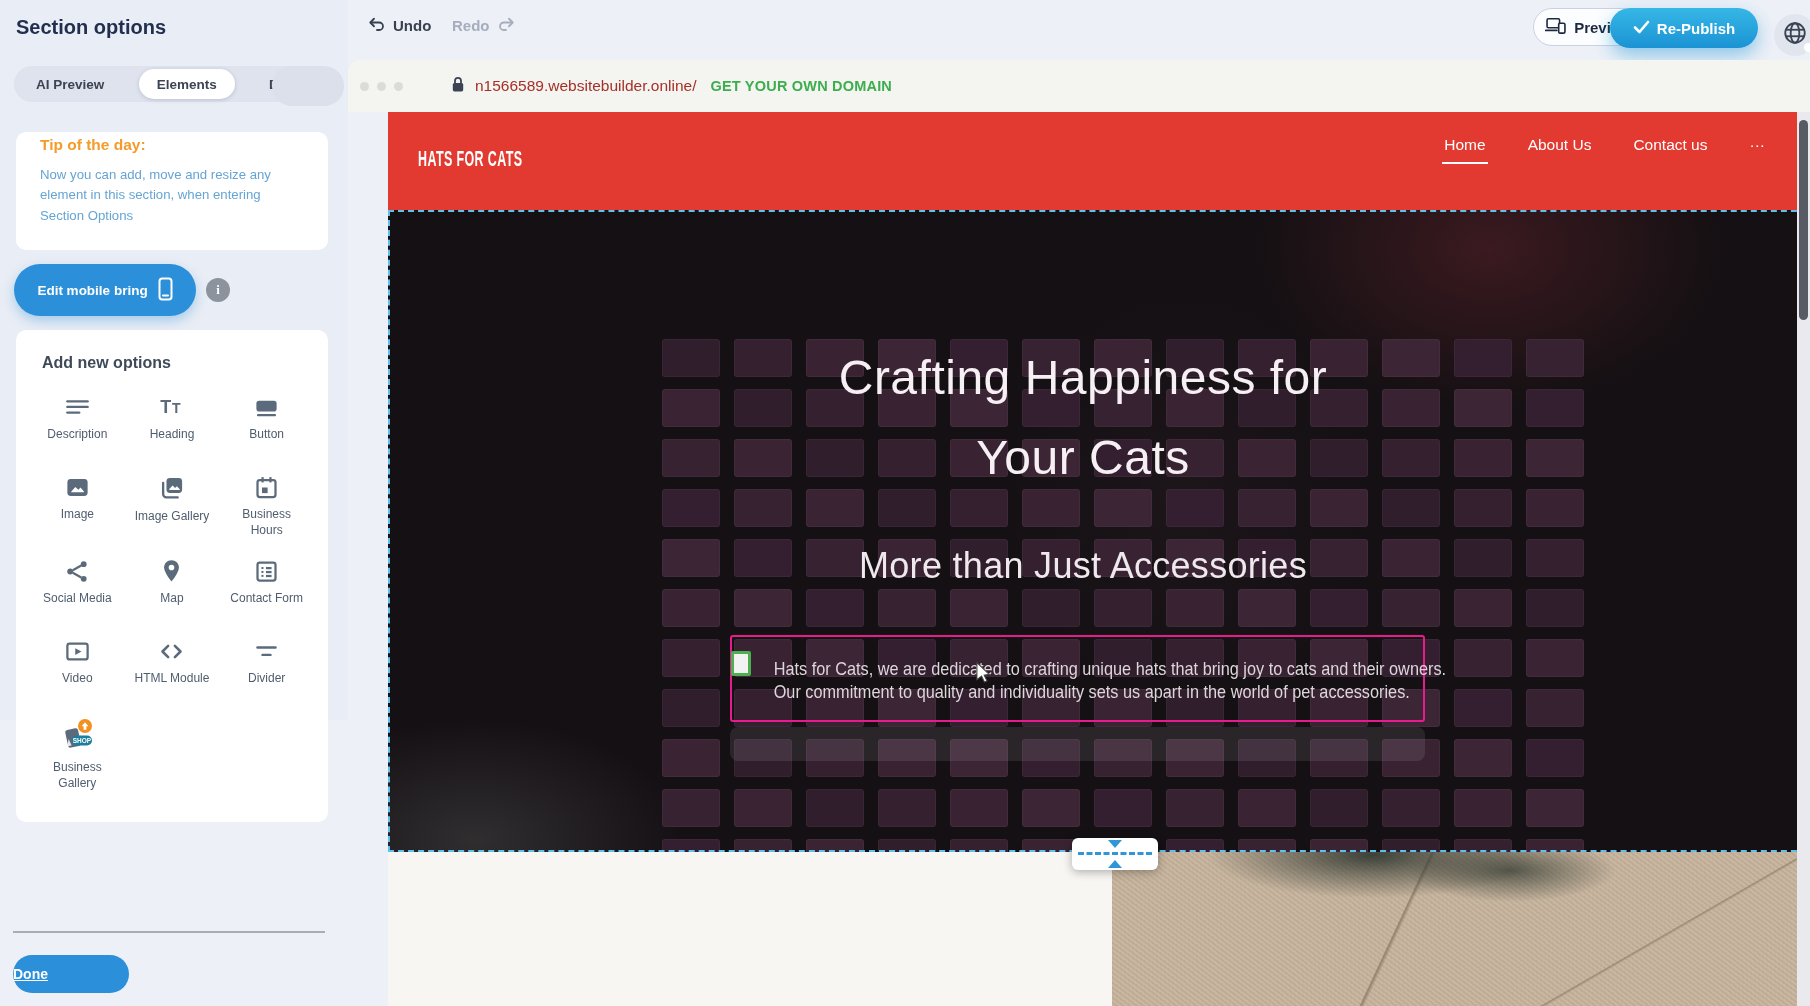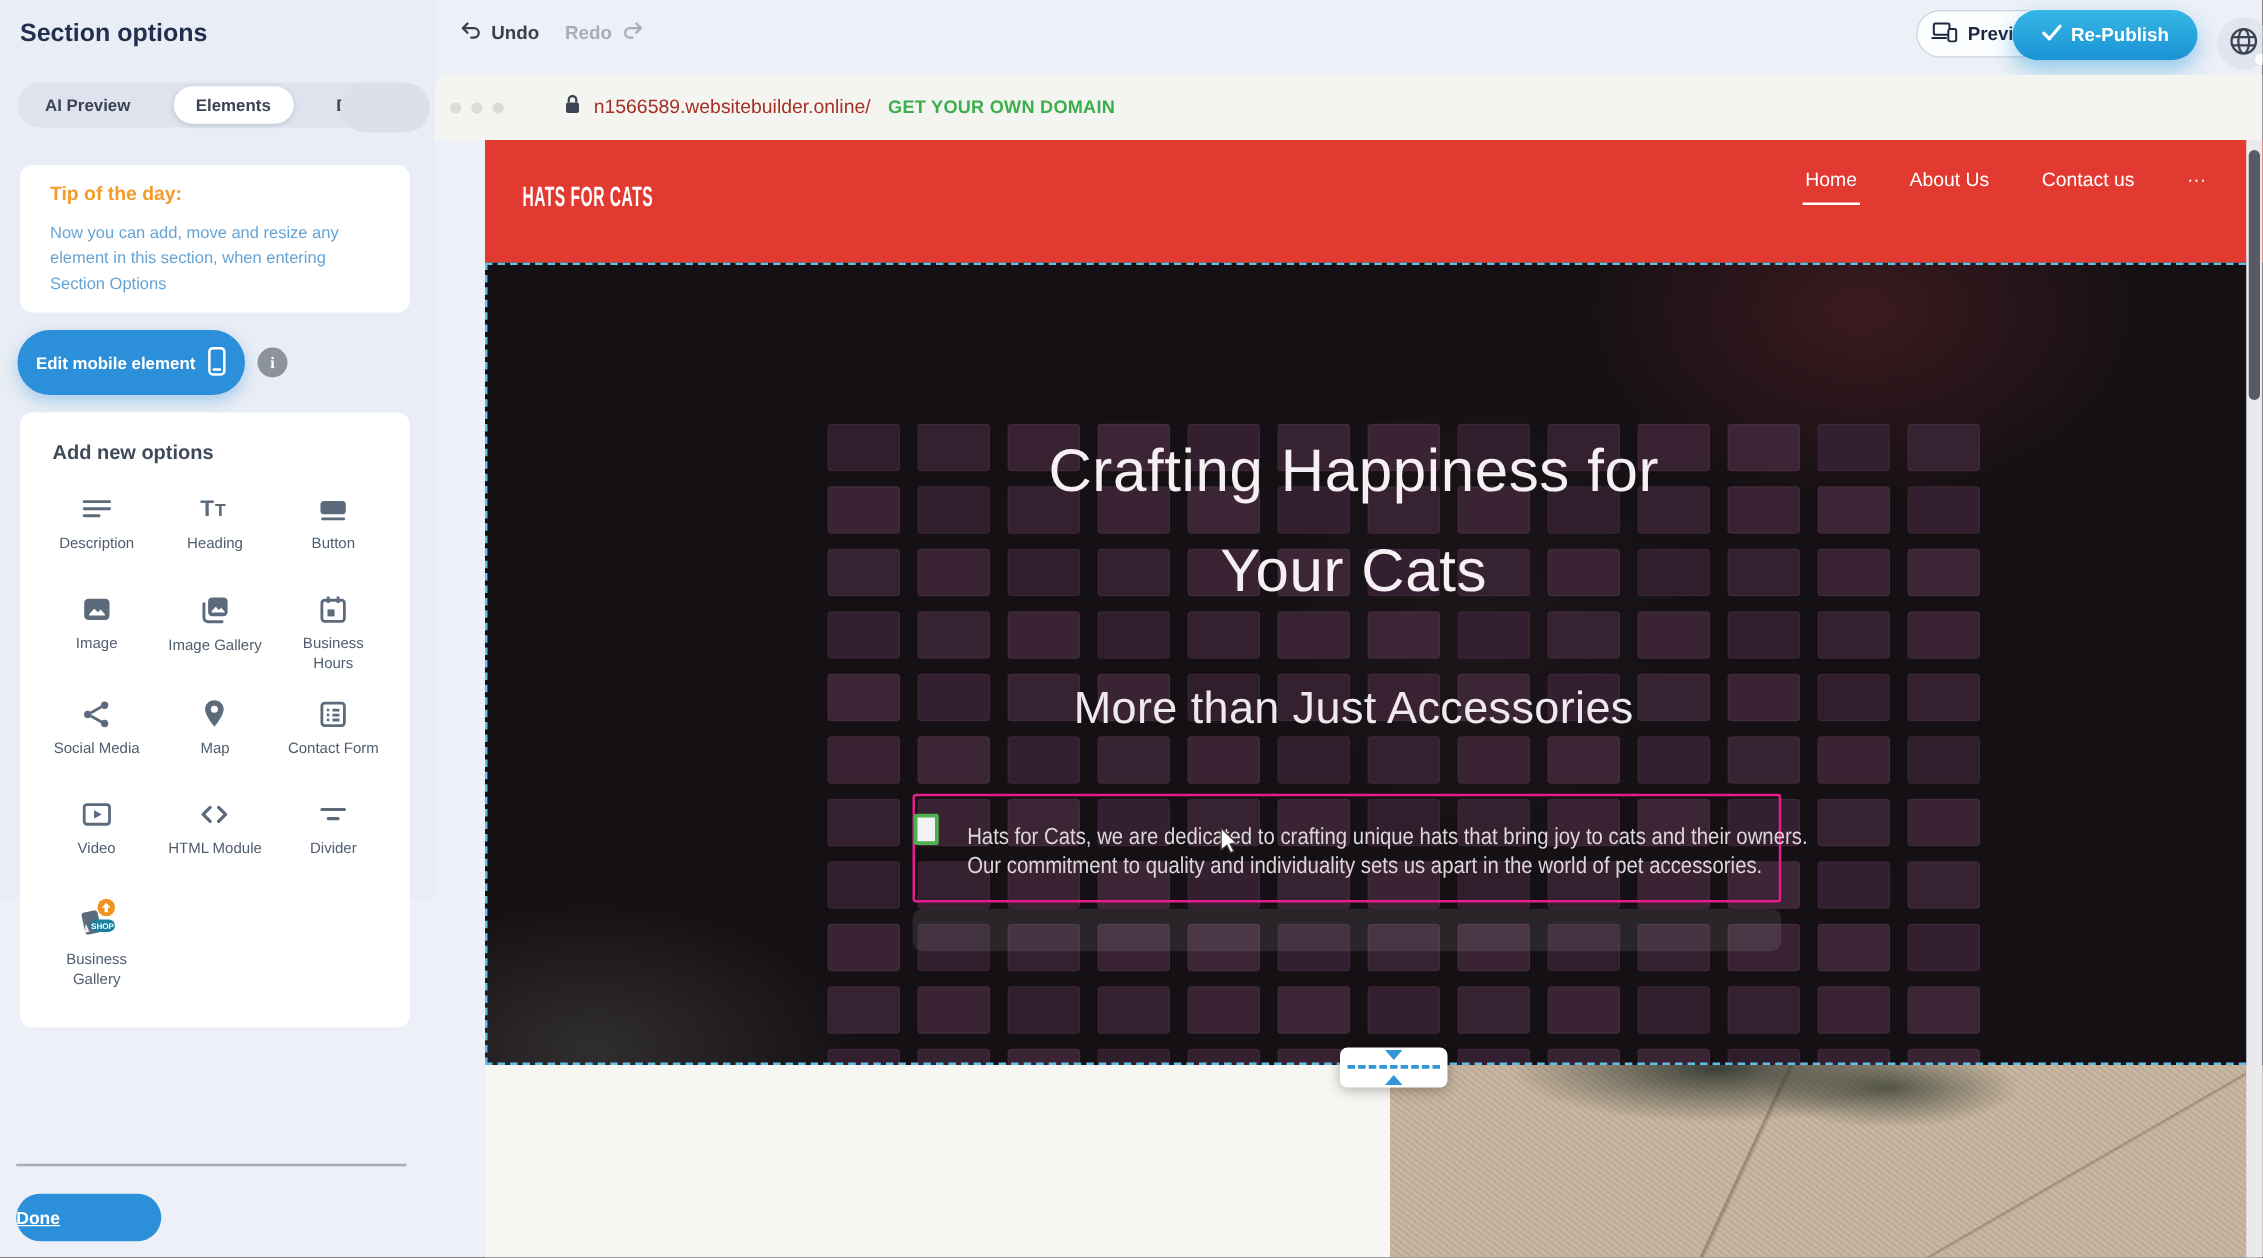--- a/index.html
+++ b/index.html
@@ -24,21 +24,21 @@
 
   
   .left-panel { position:absolute; left:0; top:0; width:348px; height:720px; background:#e9edf5; }
   .panel-title { position:absolute; left:16px; top:16px; font-size:20px; font-weight:700; color:#222f4e; }
   .tabs { position:absolute; left:14px; top:66px; width:322px; height:36px; background:#dee3ee;
     border-radius:18px; display:flex; align-items:center; justify-content:space-between; padding:0 4px; }
   .tab { height:30px; padding:0 18px; display:flex; align-items:center; border-radius:15px;
     font-size:13.5px; font-weight:700; color:#3c4454; cursor:pointer; }
   .tab.active { background:#fff; box-shadow:0 1px 4px rgba(30,40,70,.18); }
   .tip-card { position:absolute; left:16px; top:132px; width:312px; height:118px; background:#fff;
-    border-radius:10px; padding:15px 24px; }
+    border-radius:10px; padding:4px 24px; }
   .tip-title { color:#f59b2a; font-weight:700; font-size:15.5px; margin-bottom:11px; }
   .tip-body { color:#66a4d4; font-size:13.2px; line-height:1.55; width:262px; }
   .edit-mobile { position:absolute; left:14px; top:264px; width:182px; height:52px; border-radius:26px;
     background:#2b8fd9; display:flex; align-items:center; justify-content:center; gap:10px;
     color:#fff; font-weight:700; font-size:13.5px; box-shadow:0 5px 12px rgba(43,143,217,.35); cursor:pointer; }
   .info-circle { position:absolute; left:206px; top:278px; width:24px; height:24px; border-radius:50%;
     background:#8d939d; color:#fff; font-size:13px; font-weight:700; display:flex; align-items:center;
     justify-content:center; font-family:"Liberation Serif",serif; cursor:pointer; }
   .add-card { position:absolute; left:16px; top:330px; width:312px; height:492px; background:#fff; border-radius:10px; }
   .add-title { position:absolute; left:26px; top:24px; font-size:16px; font-weight:700; color:#3f4a59; }
@@ -185,21 +185,21 @@
         <div class="tab active">Elements</div>
         <div class="tab">Design</div>
       </div>
 
     <div class="tip-card">
       <div class="tip-title" style="color: rgb(245, 155, 42);">Tip of the day:</div>
       <div class="tip-body" style="color: rgb(102, 164, 212);">Now you can add, move and resize any element in this section, when entering Section Options</div>
     </div>
 
     <div class="edit-mobile" style="background: rgb(43, 143, 217);">
-      <span>Edit mobile element</span>
+      <span>Edit mobile bring</span>
       <span>
         <svg width="15" height="24" viewBox="0 0 15 24" fill="none" stroke="#fff" stroke-width="2">
           <rect x="1.5" y="1.5" width="12" height="21" rx="2.8"></rect>
           <line x1="5" y1="18.5" x2="10" y2="18.5" stroke-linecap="round"></line>
         </svg>
       </span>
     </div>
     <div class="info-circle">i</div>
 
     <div class="add-card">

